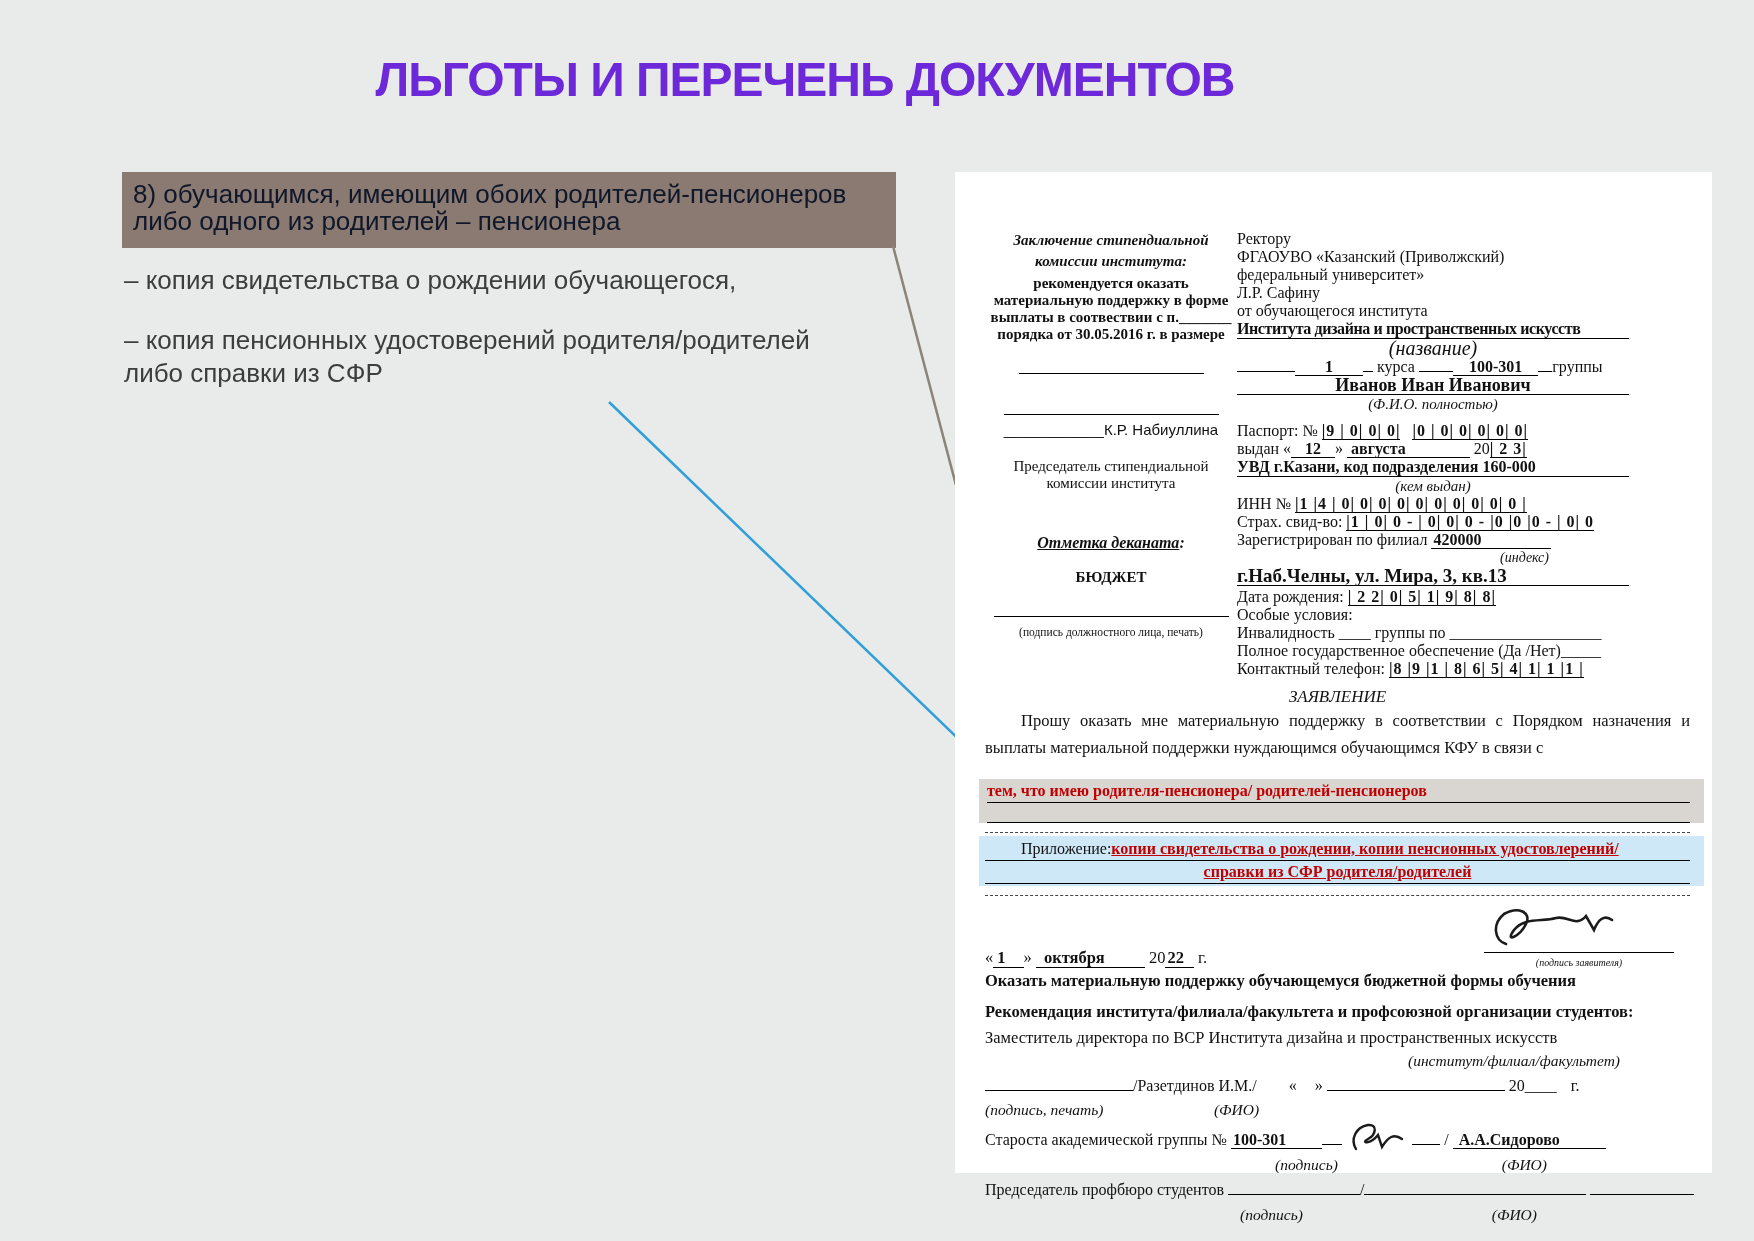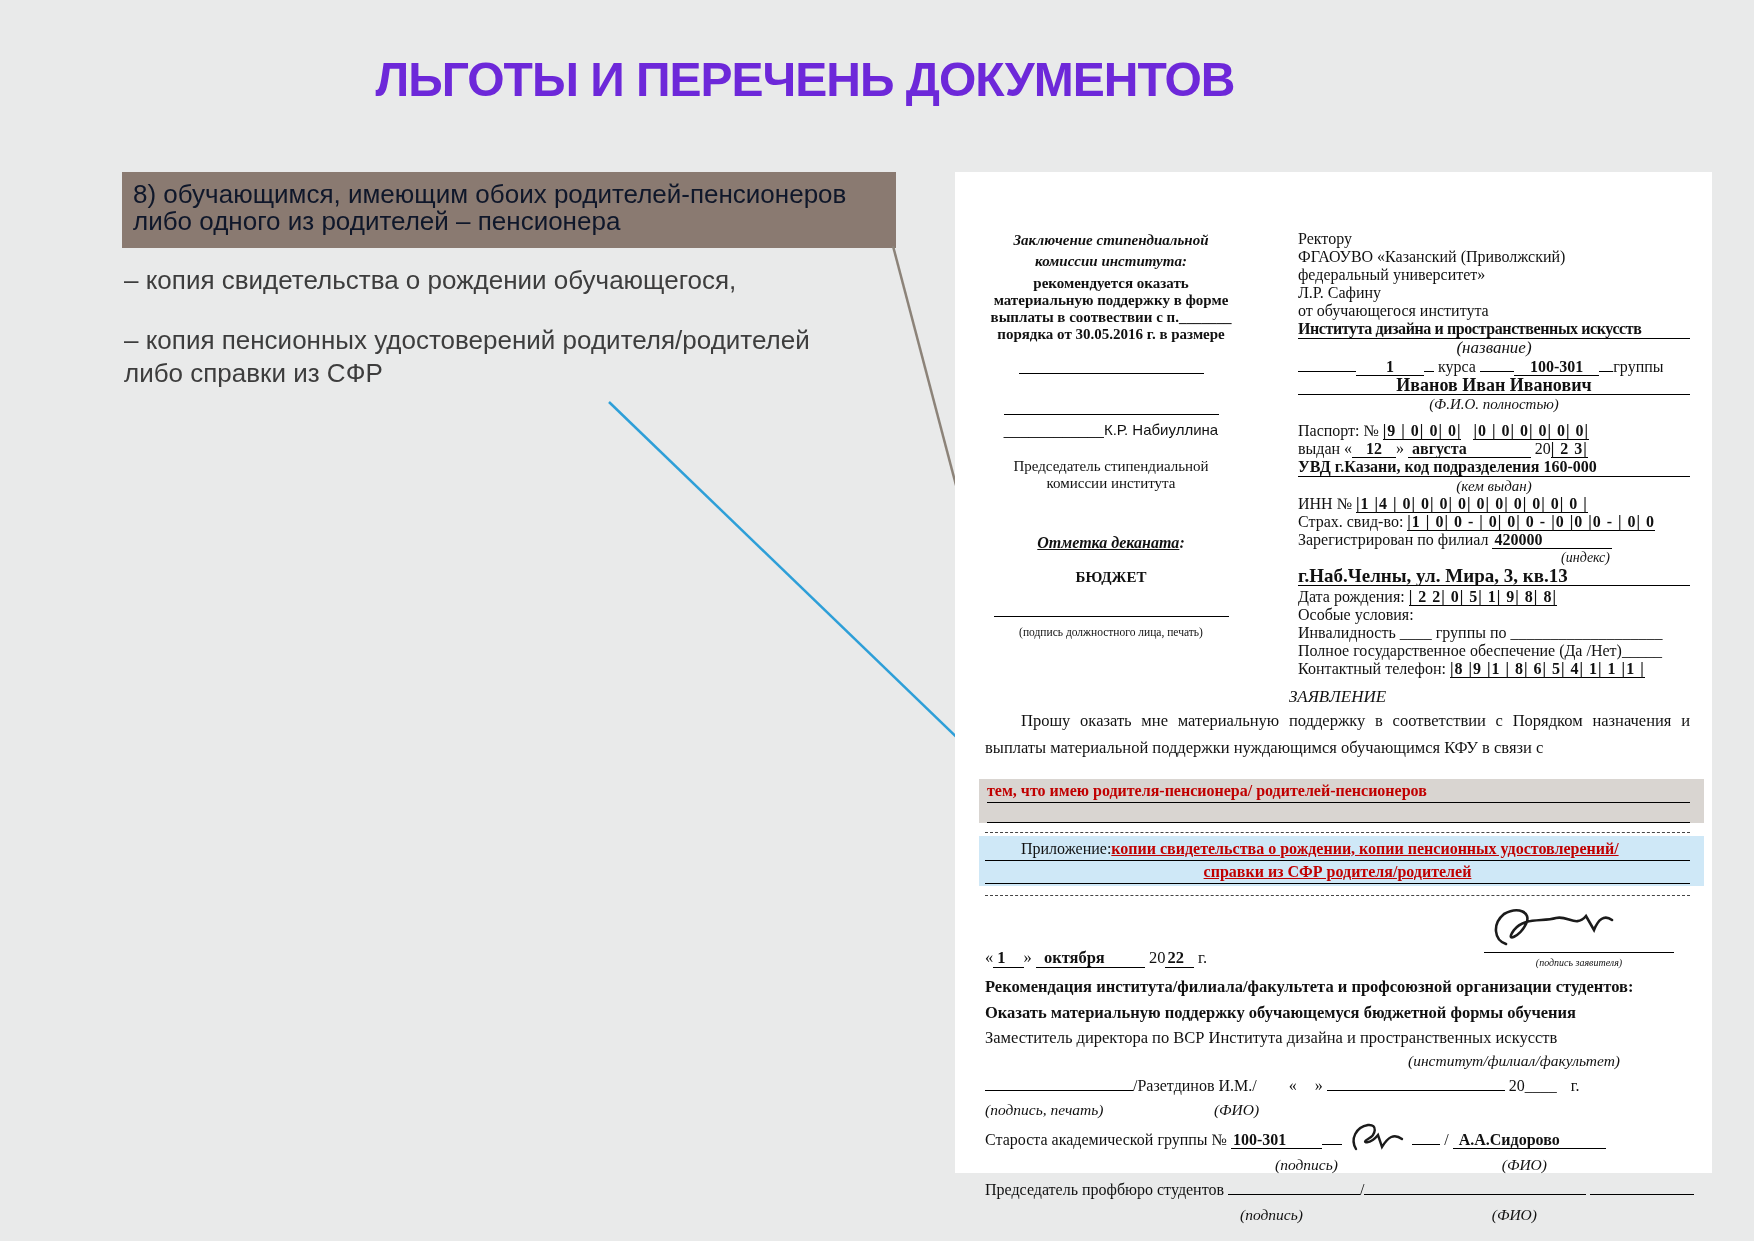--- a/index.html
+++ b/index.html
@@ -14,21 +14,21 @@
   .bullet{position:absolute;left:124px;color:#3d3d3d;font-size:26px;line-height:33px;width:720px;}
   .b1{top:264px;}
   .b2{top:324px;}
   .arrows{position:absolute;left:0;top:0;width:1754px;height:1241px;pointer-events:none;}
   
   .page{position:absolute;left:955px;top:172px;width:757px;height:1001px;background:#ffffff;
         box-sizing:border-box;padding:58px 22px 10px 30px;color:#111;
         font-family:"Liberation Serif",serif;font-size:16px;}
   .cols{display:flex;}
   .lcol{width:252px;flex:none;text-align:center;font-size:15px;line-height:17px;}
-  .rcol{width:392px;flex:none;margin-left:61px;line-height:18px;}
+  .rcol{width:392px;flex:none;line-height:18px;}
   .bi{font-weight:700;font-style:italic;}
   .b{font-weight:700;}
   .u{text-decoration:underline;}
   .small{font-size:11.5px;}
   .cells{font-weight:700;border-bottom:1px solid #000;letter-spacing:1px;white-space:nowrap;}
   .ln{display:inline-block;border-bottom:1px solid #000;height:14px;vertical-align:baseline;}
   .rule{border-bottom:1px solid #000;}
   .cap{font-style:italic;text-align:center;}
   .row{white-space:nowrap;}
   .gray-strip{background:#d9d5d1;margin:18px -14px 0 -6px;padding:1px 14px 0 8px;}
@@ -89,21 +89,21 @@
         <div class="small" style="margin-top:3px;">(подпись должностного лица, печать)</div>
       </div>
 
       <div class="rcol">
         <div>Ректору</div>
         <div>ФГАОУВО «Казанский (Приволжский)</div>
         <div>федеральный университет»</div>
         <div>Л.Р. Сафину</div>
         <div>от обучающегося института</div>
         <div class="b rule" style="letter-spacing:-0.4px;">Института дизайна и пространственных искусств</div>
-        <div class="cap" style="font-size:17px;">(название)</div>
+        <div class="cap" style="font-size:20px;">(название)</div>
         <div class="row">
           <span class="ln" style="width:58px;"></span><span class="b rule" style="padding:0 30px;">1</span><span class="ln" style="width:10px;"></span>
           <span>курса</span>
           <span class="ln" style="width:34px;"></span><span class="b rule" style="padding:0 16px;">100-301</span><span class="ln" style="width:14px;"></span><span>группы</span>
         </div>
         <div class="b rule" style="text-align:center;font-size:18px;">Иванов Иван Иванович</div>
         <div class="cap" style="font-size:15px;">(Ф.И.О. полностью)</div>
 
         <div class="row" style="margin-top:9px;">
           <span>Паспорт: №</span>
@@ -175,22 +175,22 @@
       </div>
       <div class="sigwrap" style="margin-left:auto;margin-right:16px;">
         <svg width="150" height="48" viewBox="0 0 150 48" style="display:block;margin-bottom:-14px;">
           <path d="M22,40 C10,36 8,20 20,10 C34,2 48,8 42,20 C36,32 20,40 30,26 C40,13 58,18 72,14 C84,11 92,24 102,12 L110,26 C114,16 120,10 128,16" fill="none" stroke="#1b1b1b" stroke-width="2.6" stroke-linecap="round"></path>
         </svg>
         <span class="ln" style="width:190px;"></span>
         <div class="capline" style="font-size:10px;">(подпись заявителя)</div>
       </div>
     </div>
 
+    <div class="b" style="font-size:16.5px;line-height:25px;">Оказать материальную поддержку обучающемуся бюджетной формы обучения</div>
     <div class="b just" style="font-size:16.5px;line-height:26px;margin-top:6px;">Рекомендация института/филиала/факультета и профсоюзной организации студентов:</div>
-    <div class="b" style="font-size:16.5px;line-height:25px;">Оказать материальную поддержку обучающемуся бюджетной формы обучения</div>
     <div style="font-size:16.5px;line-height:25px;">Заместитель директора по ВСР Института дизайна и пространственных искусств</div>
     <div class="capline" style="font-size:15.5px;text-align:right;padding-right:70px;line-height:22px;">(институт/филиал/факультет)</div>
 
     <div class="row" style="line-height:27px;">
       <span class="ln" style="width:148px;"></span><span>/Разетдинов И.М./</span>
       <span style="padding:0 14px 0 28px;">«</span>
       <span>»</span>
       <span class="ln" style="width:178px;"></span>
       <span>20____</span>
       <span style="padding-left:10px;">г.</span>

